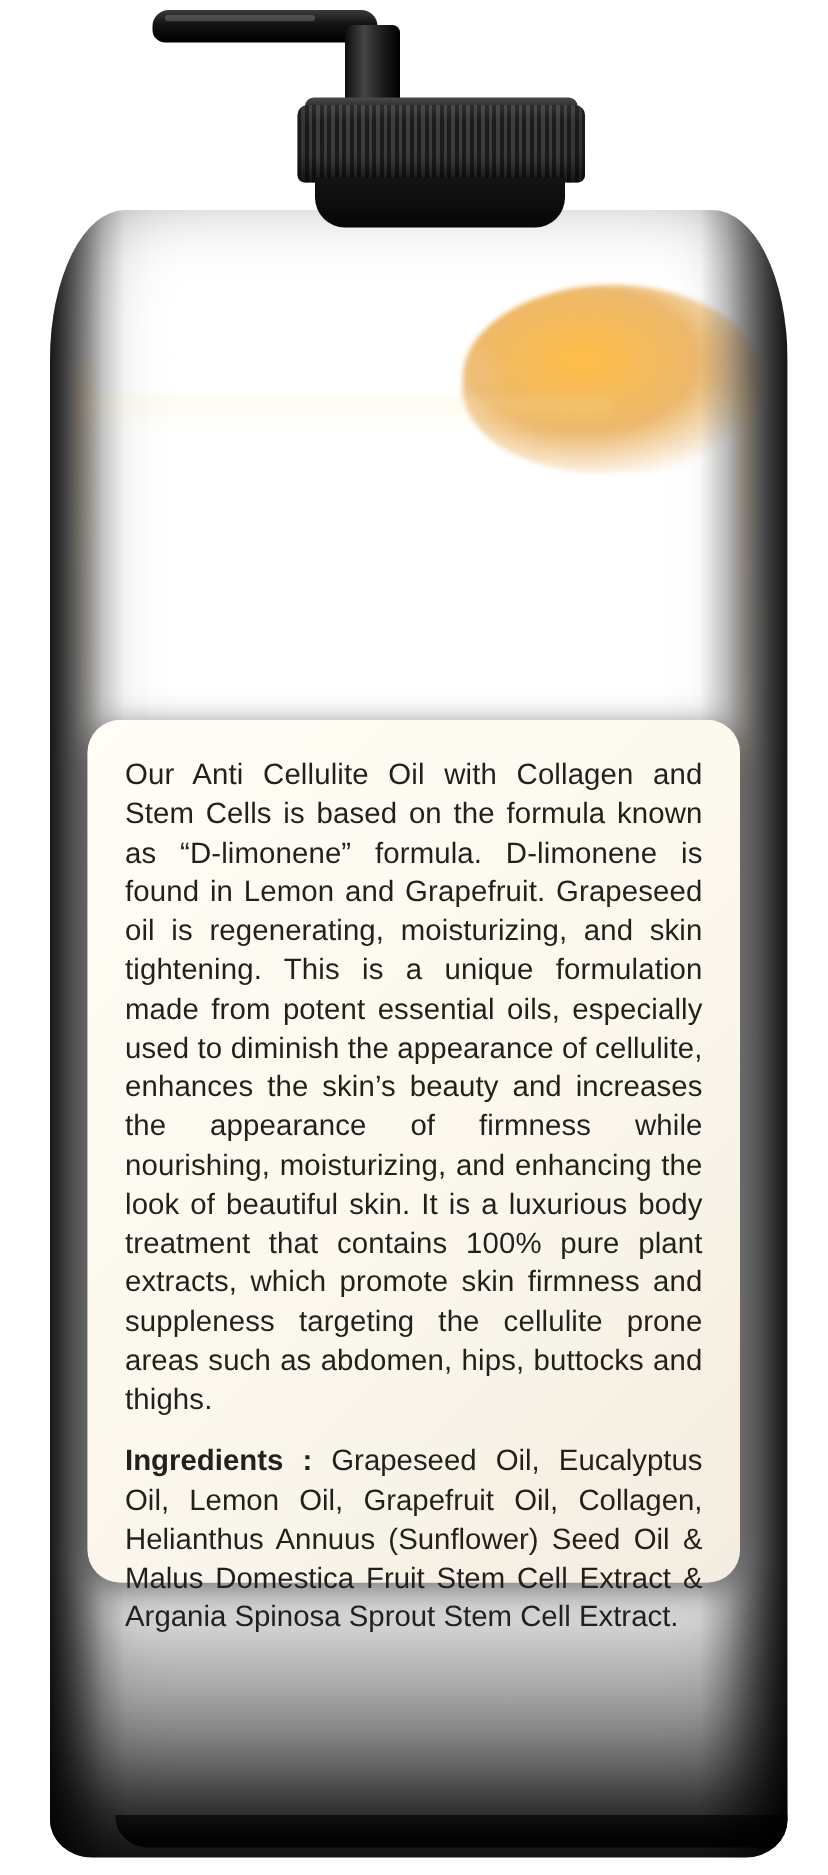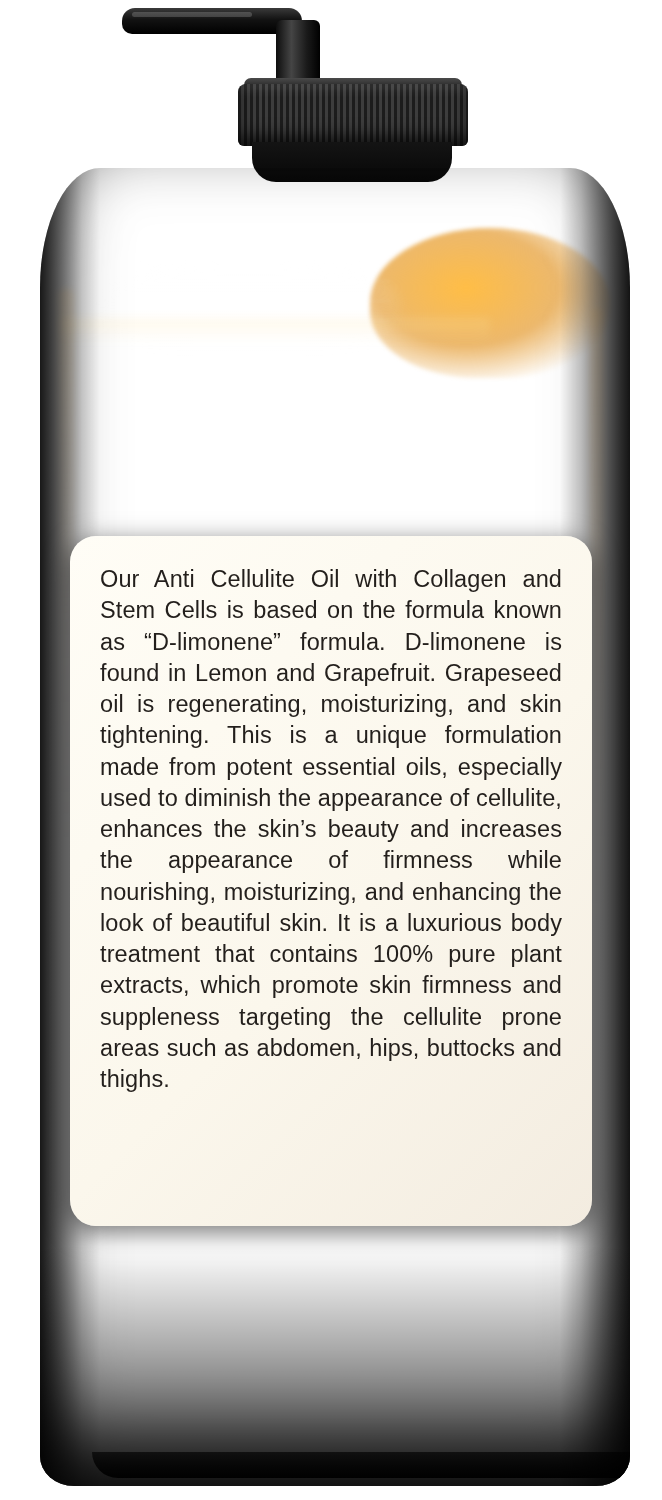--- a/index.html
+++ b/index.html
@@ -192,21 +192,21 @@
     background:
       repeating-linear-gradient(90deg, rgba(255,255,255,0.10) 0 6px, rgba(0,0,0,0) 6px 26px),
       repeating-linear-gradient(0deg, rgba(255,255,255,0.07) 0 4px, rgba(0,0,0,0) 4px 20px);
     filter: blur(1px);
   }
 
   
   .label {
     position: absolute;
     left: 70px;
-    top: 536px;
+    top: 576px;
     width: 522px;
     height: 690px;
     background: linear-gradient(135deg, #fffdf6 0%, #fbf7ec 55%, #f3ece0 100%);
     border-radius: 26px;
     box-shadow: 0 6px 26px rgba(0,0,0,0.55);
     padding: 28px 30px 24px 30px;
     box-sizing: border-box;
     color: #231f1c;
   }
   .label-body {
@@ -260,15 +260,16 @@
     <div class="gloss-left-edge"></div>
     <div class="gloss-right-edge"></div>
     <div class="bottle-edge-left"></div>
     <div class="bottle-edge-right"></div>
     <div class="bottle-base-shade"></div>
     <div class="bottle-bottom-rim"></div>
   </div>
 
   <div class="label">
     <p class="label-body">Our Anti Cellulite Oil with Collagen and Stem Cells is based on the formula known as “D-limonene” formula. D-limonene is found in Lemon and Grapefruit. Grapeseed oil is regenerating, moisturizing, and skin tightening. This is a unique formulation made from potent essential oils, especially used to diminish the appearance of cellulite, enhances the skin’s beauty and increases the appearance of firmness while nourishing, moisturizing, and enhancing the look of beautiful skin. It is a luxurious body treatment that contains 100% pure plant extracts, which promote skin firmness and suppleness targeting the cellulite prone areas such as abdomen, hips, buttocks and thighs.</p>
+    <p class="ingredients"><span class="ingredients-label">Ingredients :</span><span> Grapeseed Oil, Eucalyptus Oil, Lemon Oil, Grapefruit Oil, Collagen, Helianthus Annuus (Sunflower) Seed Oil &amp; Malus Domestica Fruit Stem Cell Extract &amp; Argania Spinosa Sprout Stem Cell Extract.</span></p>
   </div>
 
 </div>
 
 </body></html>

